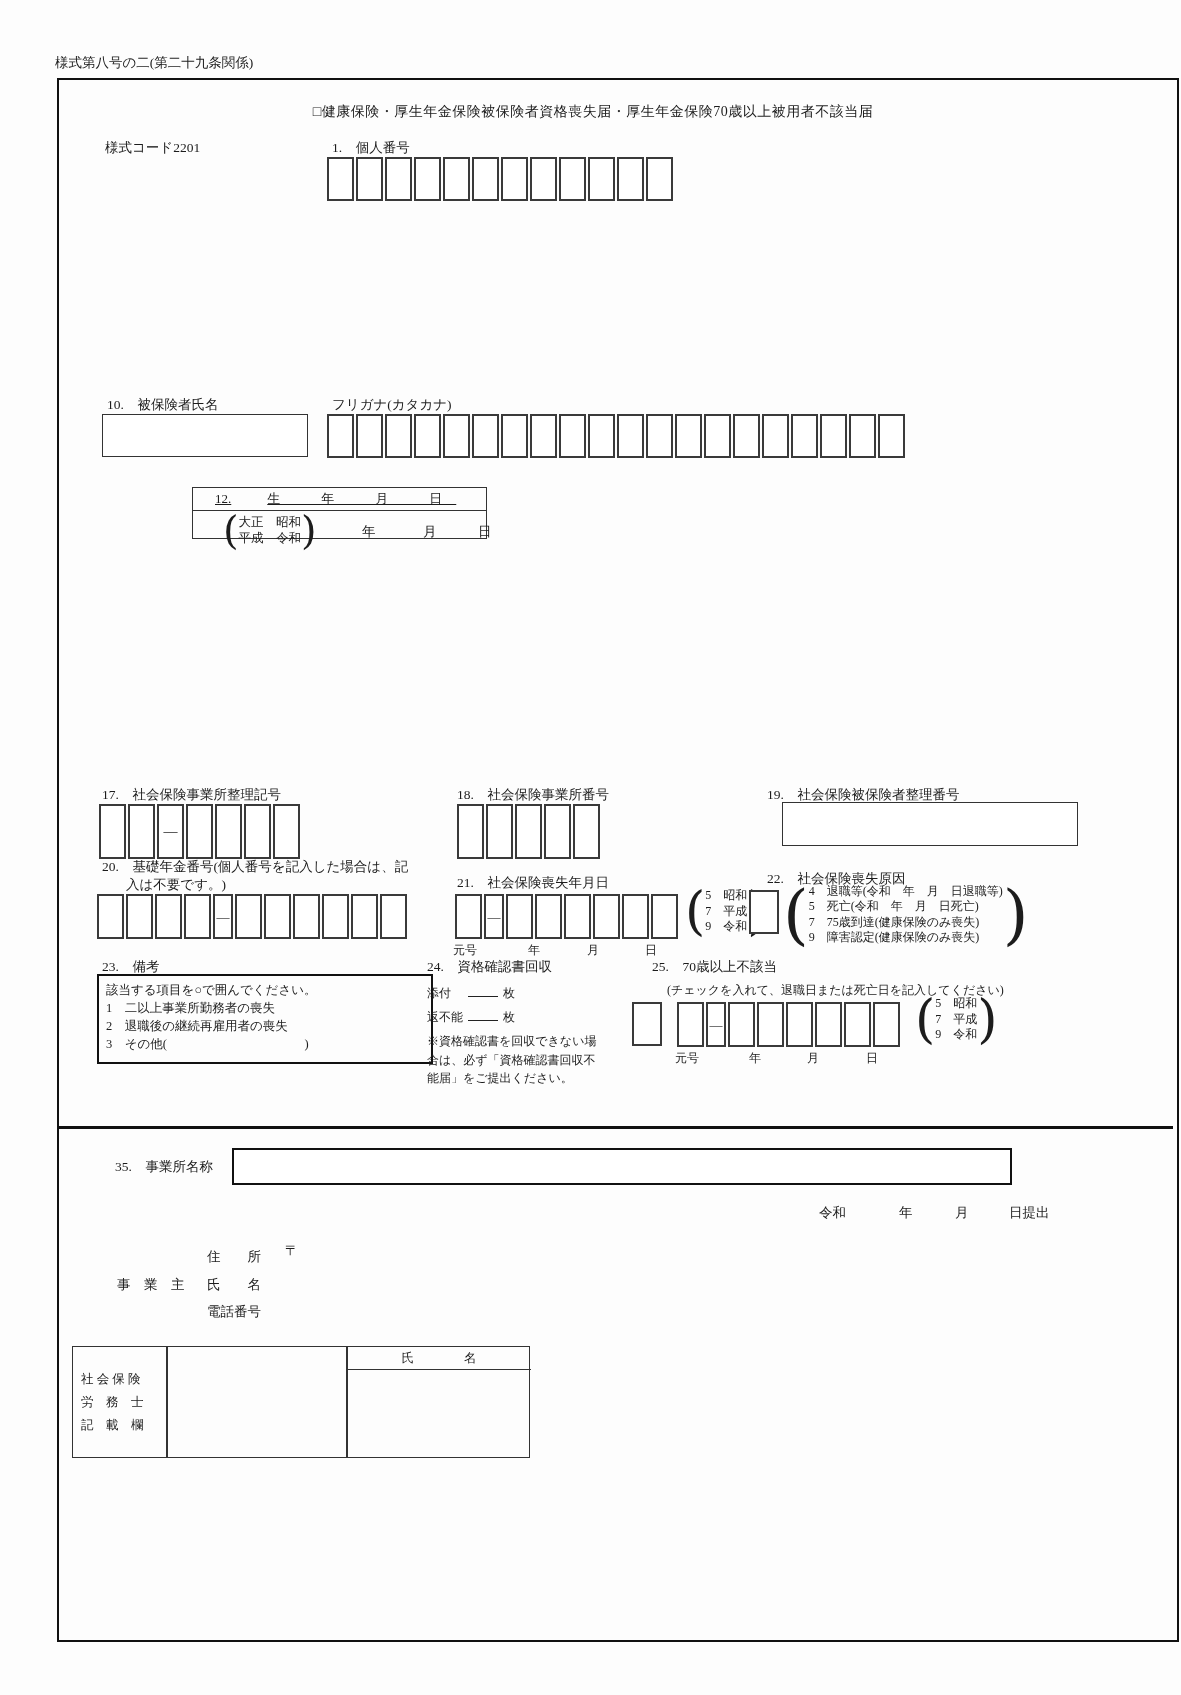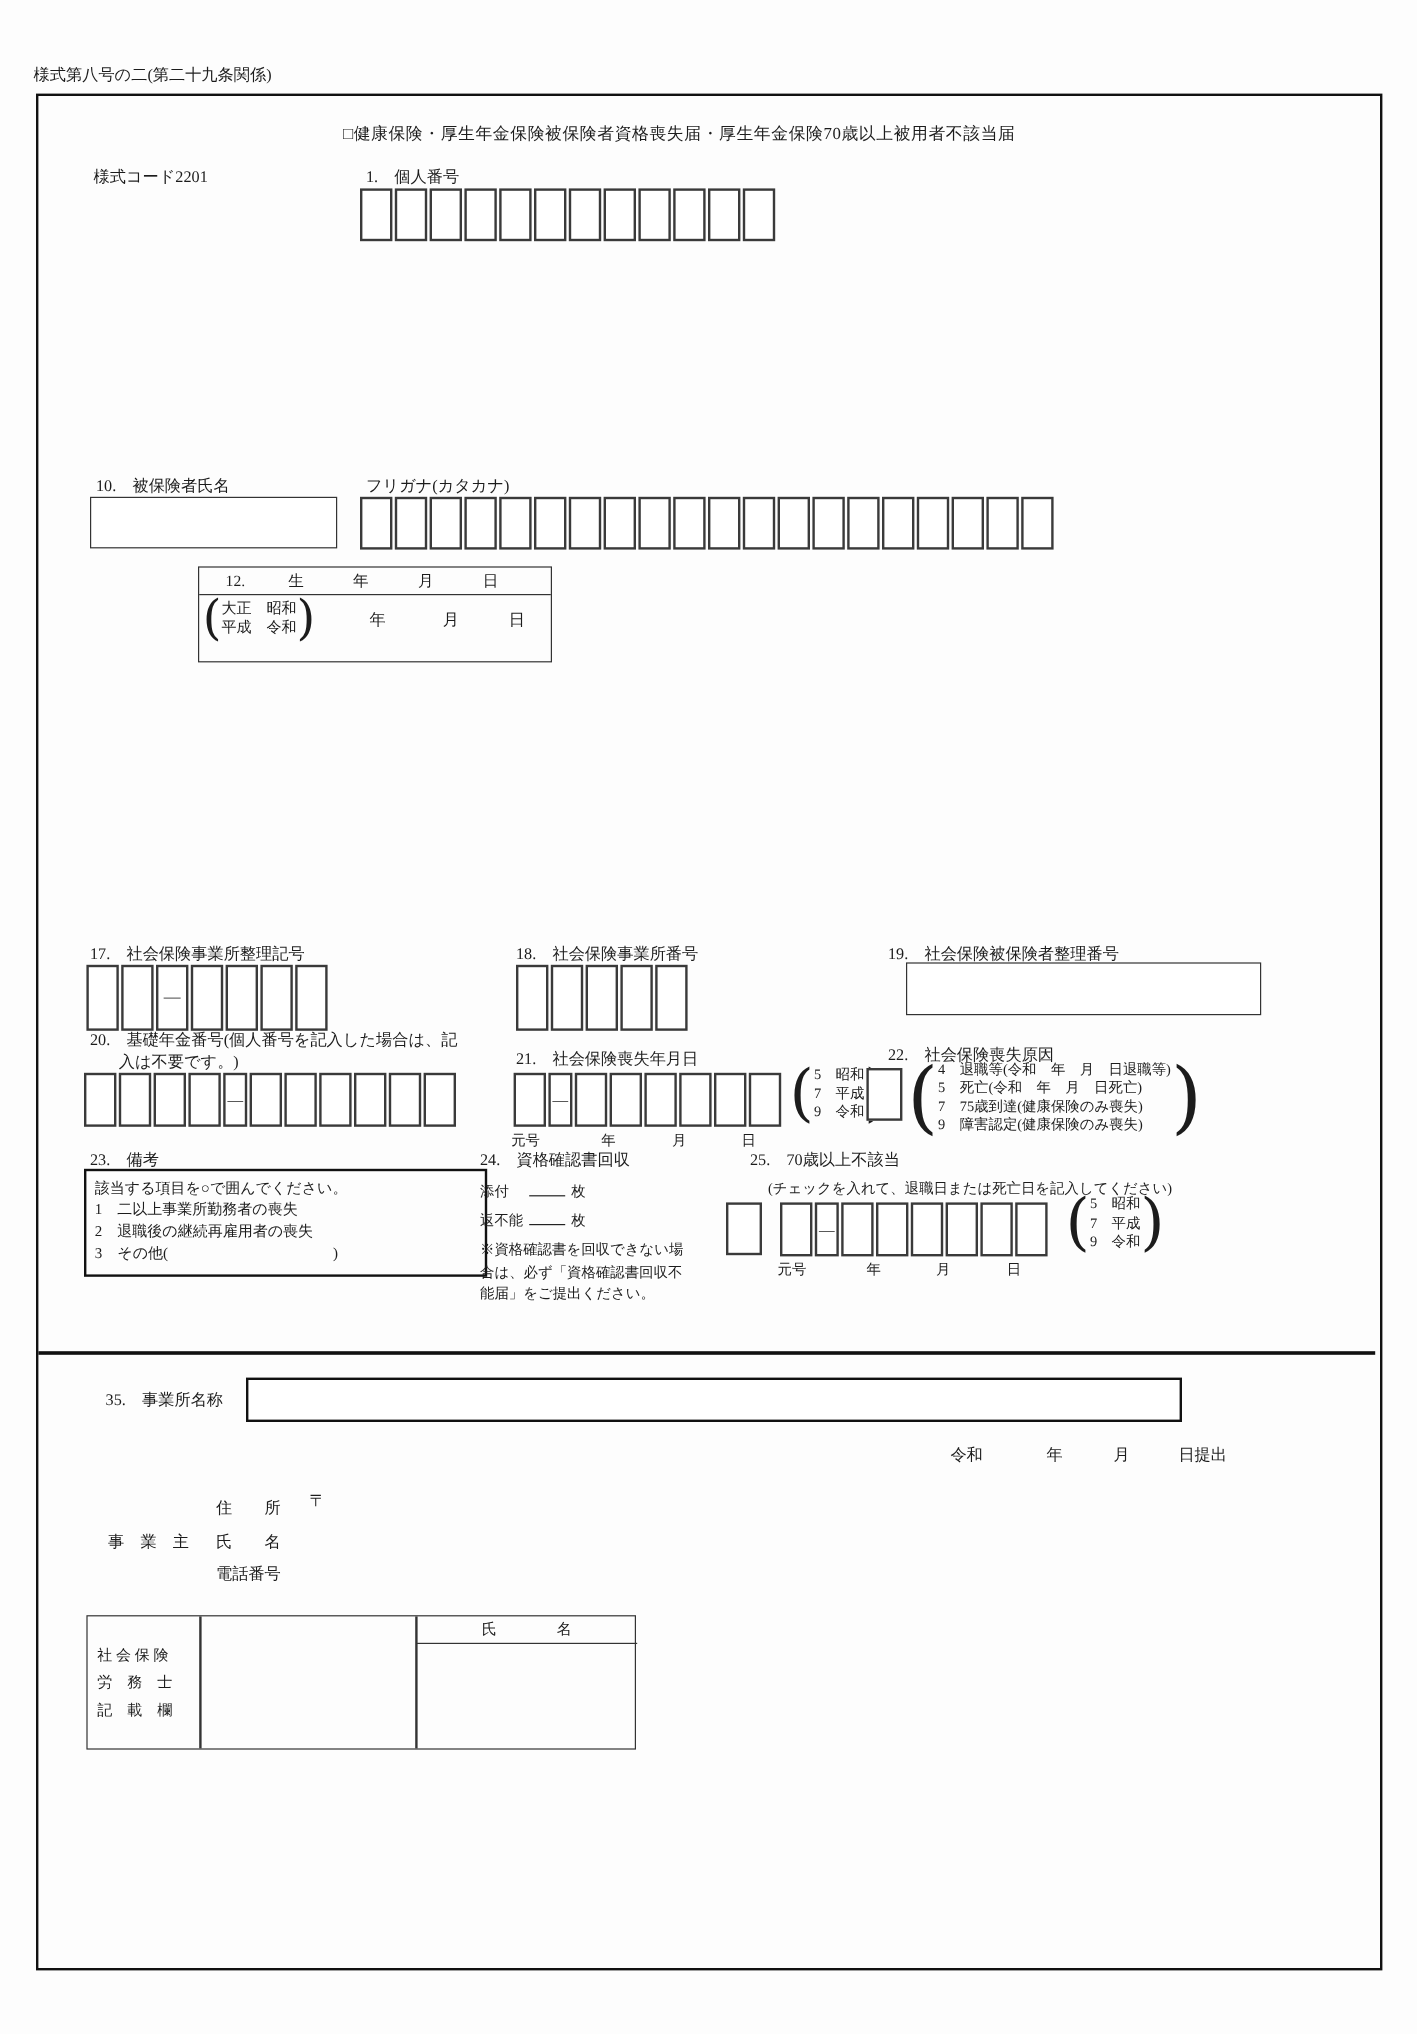--- a/index.html
+++ b/index.html
@@ -1,39 +1,39 @@
 <!DOCTYPE html>
 <html><head>
 <meta charset="utf-8">
 <style>
   html,body{margin:0;padding:0;}
   body{
     width:1181px;height:1695px;position:relative;background:#fdfdfd;
     font-family:"Liberation Serif","DejaVu Serif",serif;color:#1c1c1c;
     -webkit-font-smoothing:antialiased;
   }
-  .abs{position:absolute;}
+  .abs{position:absolute;margin-left:27px;}
   .lbl{font-size:13.5px;white-space:nowrap;}
   .sm{font-size:12px;white-space:nowrap;}
   .outer-box{left:30px;top:78px;width:1118px;height:1560px;border:2.5px solid #111;}
   .divider{left:32px;top:1126px;width:1114px;height:2.5px;background:#111;}
   .title{left:0;top:103px;width:1132px;text-align:center;font-size:14px;letter-spacing:.5px;}
   
   .cellrow{display:flex;gap:2px;align-items:stretch;}
   .cells{display:flex;gap:2px;align-items:stretch;}
   .cell{width:27px;height:42px;border:2px solid #3a3a3a;box-sizing:border-box;background:#fff;}
   .h44 .cell{height:44px;}
   .h55 .cell{height:55px;}
   .h45 .cell{height:45px;}
   .dashcell{display:flex;align-items:center;justify-content:center;font-size:14px;}
   .dashslot{width:20px;border:2px solid #3a3a3a;box-sizing:border-box;display:flex;align-items:center;justify-content:center;font-size:13px;background:#fff;}
   .wide-box{border:1.8px solid #333;background:#fff;box-sizing:border-box;}
   .bold-box{border:2.5px solid #111;background:#fff;box-sizing:border-box;}
   
-  .dob{left:165px;top:472px;width:295px;height:80px;border:1.8px solid #333;box-sizing:border-box;}
+  .dob{left:165px;top:487px;width:295px;height:52px;border:1.8px solid #333;box-sizing:border-box;text-decoration:underline;}
   .dob-head{height:22px;border-bottom:1.5px solid #333;display:flex;align-items:center;font-size:13px;}
   .dob-no{margin-left:22px;}
   .dob-title{margin-left:36px;letter-spacing:14px;}
   .dob-body{position:relative;height:40px;}
   
   .brace{display:flex;align-items:center;}
   .bigp{font-family:"DejaVu Serif",serif;font-weight:400;line-height:.9;}
   .p2{font-size:40px;}
   .p3{font-size:52px;}
   .p4{font-size:66px;}

